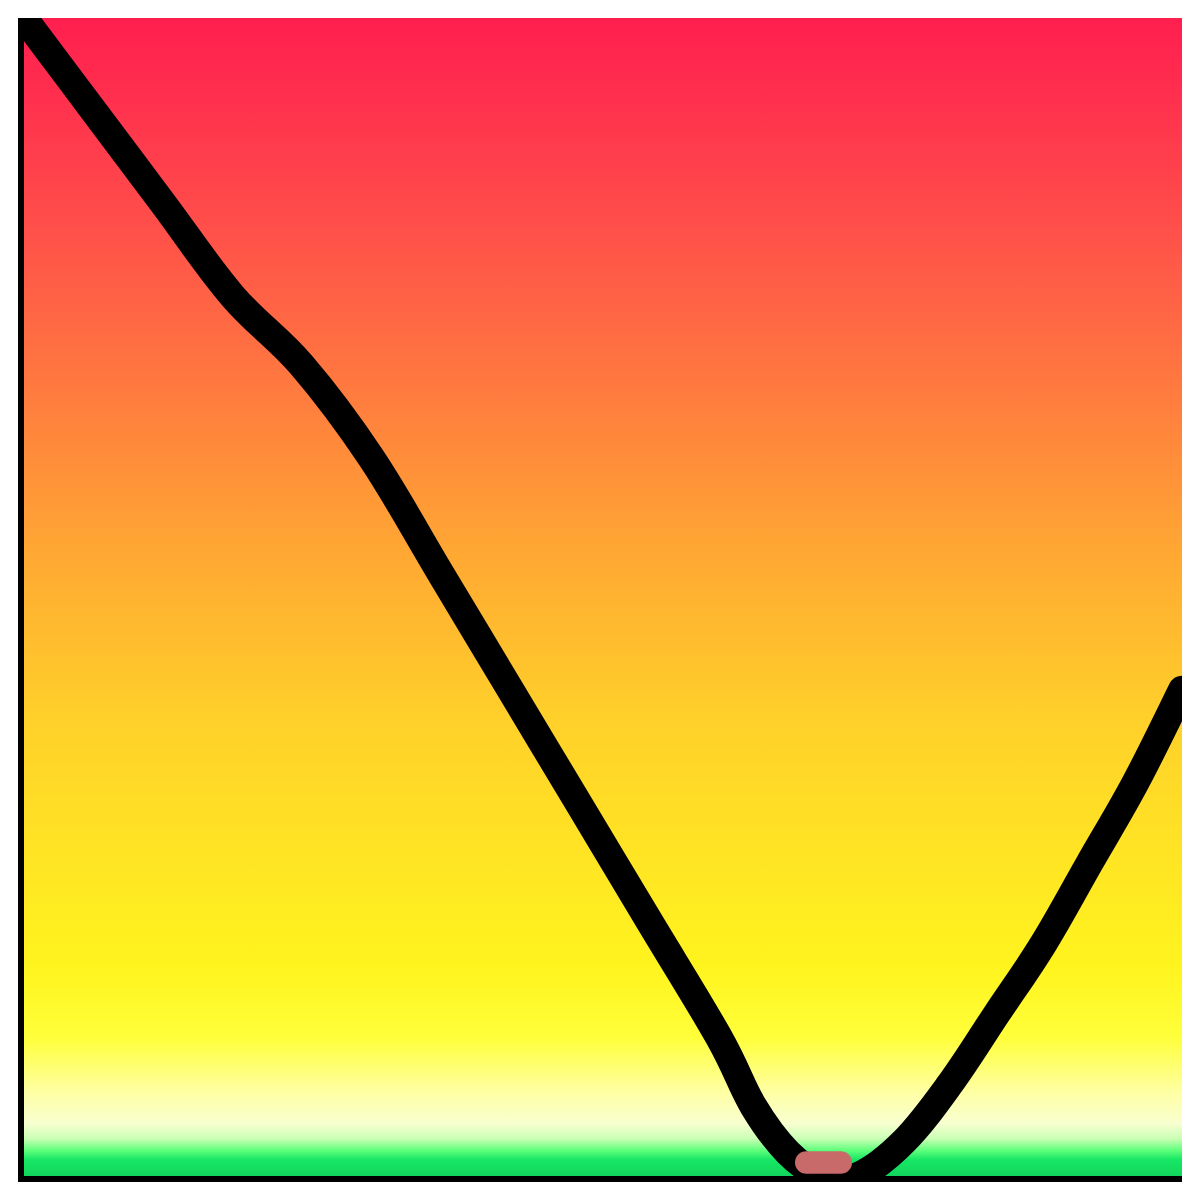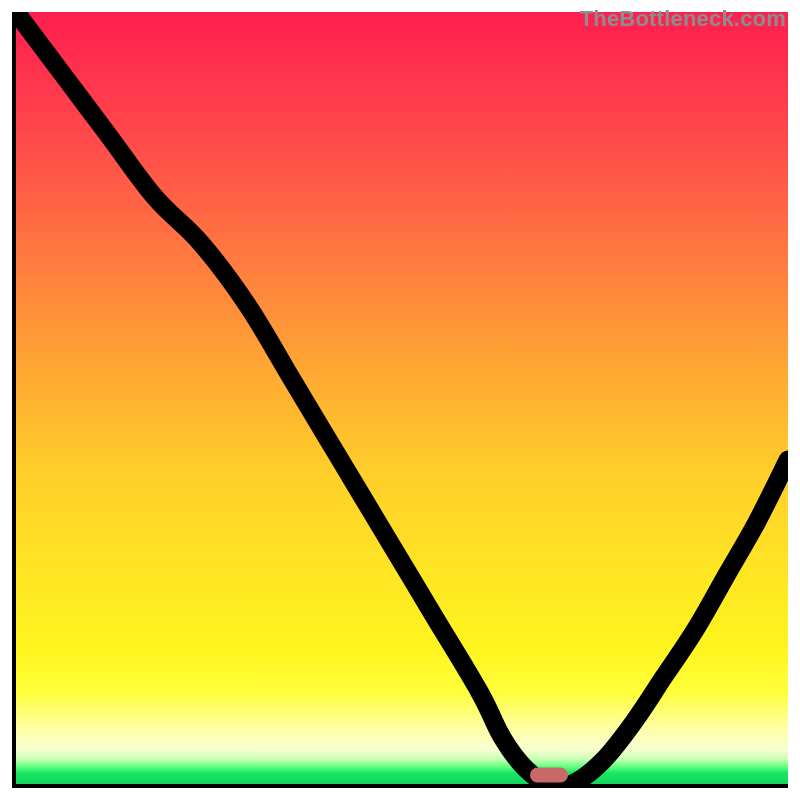--- a/index.html
+++ b/index.html
@@ -79,14 +79,13 @@
   <div class="plot-area">
     <div class="gradient"></div>
 
     <svg class="curve" viewBox="0 0 100 100" preserveAspectRatio="none">
       <path d="M 0 0 C 1.08 1.44, 3.84 5.12, 6 8 C 8.16 10.879999999999999, 9.84 13.120000000000001, 12 16 C 14.16 18.88, 15.84 21.48, 18 24 C 20.16 26.52, 21.84 27.48, 24 30 C 26.16 32.52, 27.84 34.76, 30 38 C 32.16 41.24, 33.84 44.4, 36 48 C 38.16 51.6, 39.84 54.4, 42 58 C 44.16 61.6, 45.84 64.4, 48 68 C 50.16 71.6, 51.84 74.4, 54 78 C 56.16 81.6, 58.38 85.12, 60 88 C 61.62 90.88, 61.92 92.2, 63 94 C 64.08 95.8, 64.92 96.92, 66 98 C 67.08 99.08, 67.92 99.64, 69 100 C 70.08 100.36, 70.74 100.54, 72 100 C 73.26 99.46, 74.56 98.44, 76 97 C 77.44 95.56, 78.56 93.98, 80 92 C 81.44 90.02, 82.56 88.16, 84 86 C 85.44 83.84, 86.56 82.34, 88 80 C 89.44 77.66, 90.56 75.52, 92 73 C 93.44 70.48, 94.56 68.7, 96 66 C 97.44 63.3, 99.28 59.44, 100 58"></path>
     </svg>
 
     <div class="minimum-marker" style="left: 532.68px; top: 763px;"></div>
   </div>
 
-  <div class="watermark">TheBottleneck.com</div>
 </div>
 
 </body></html>

